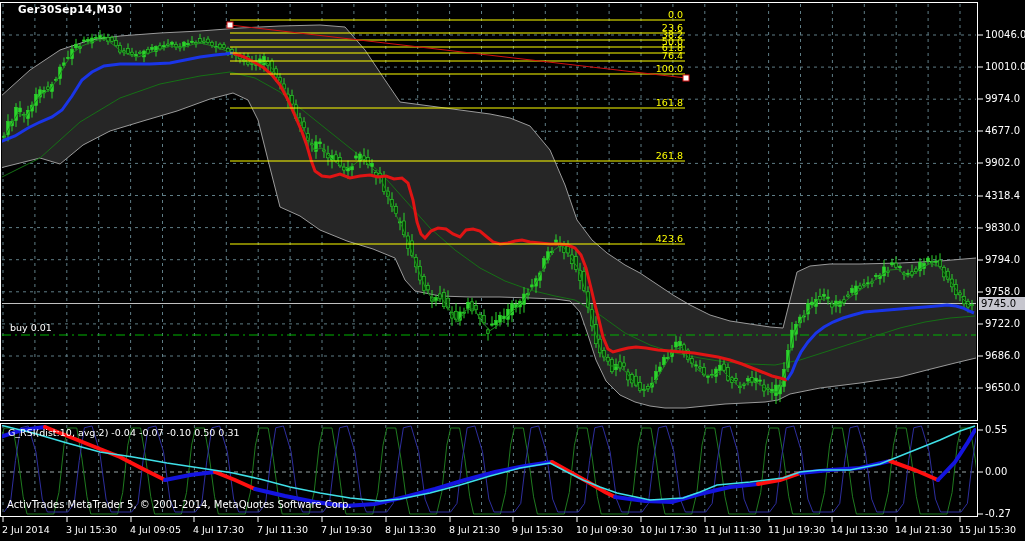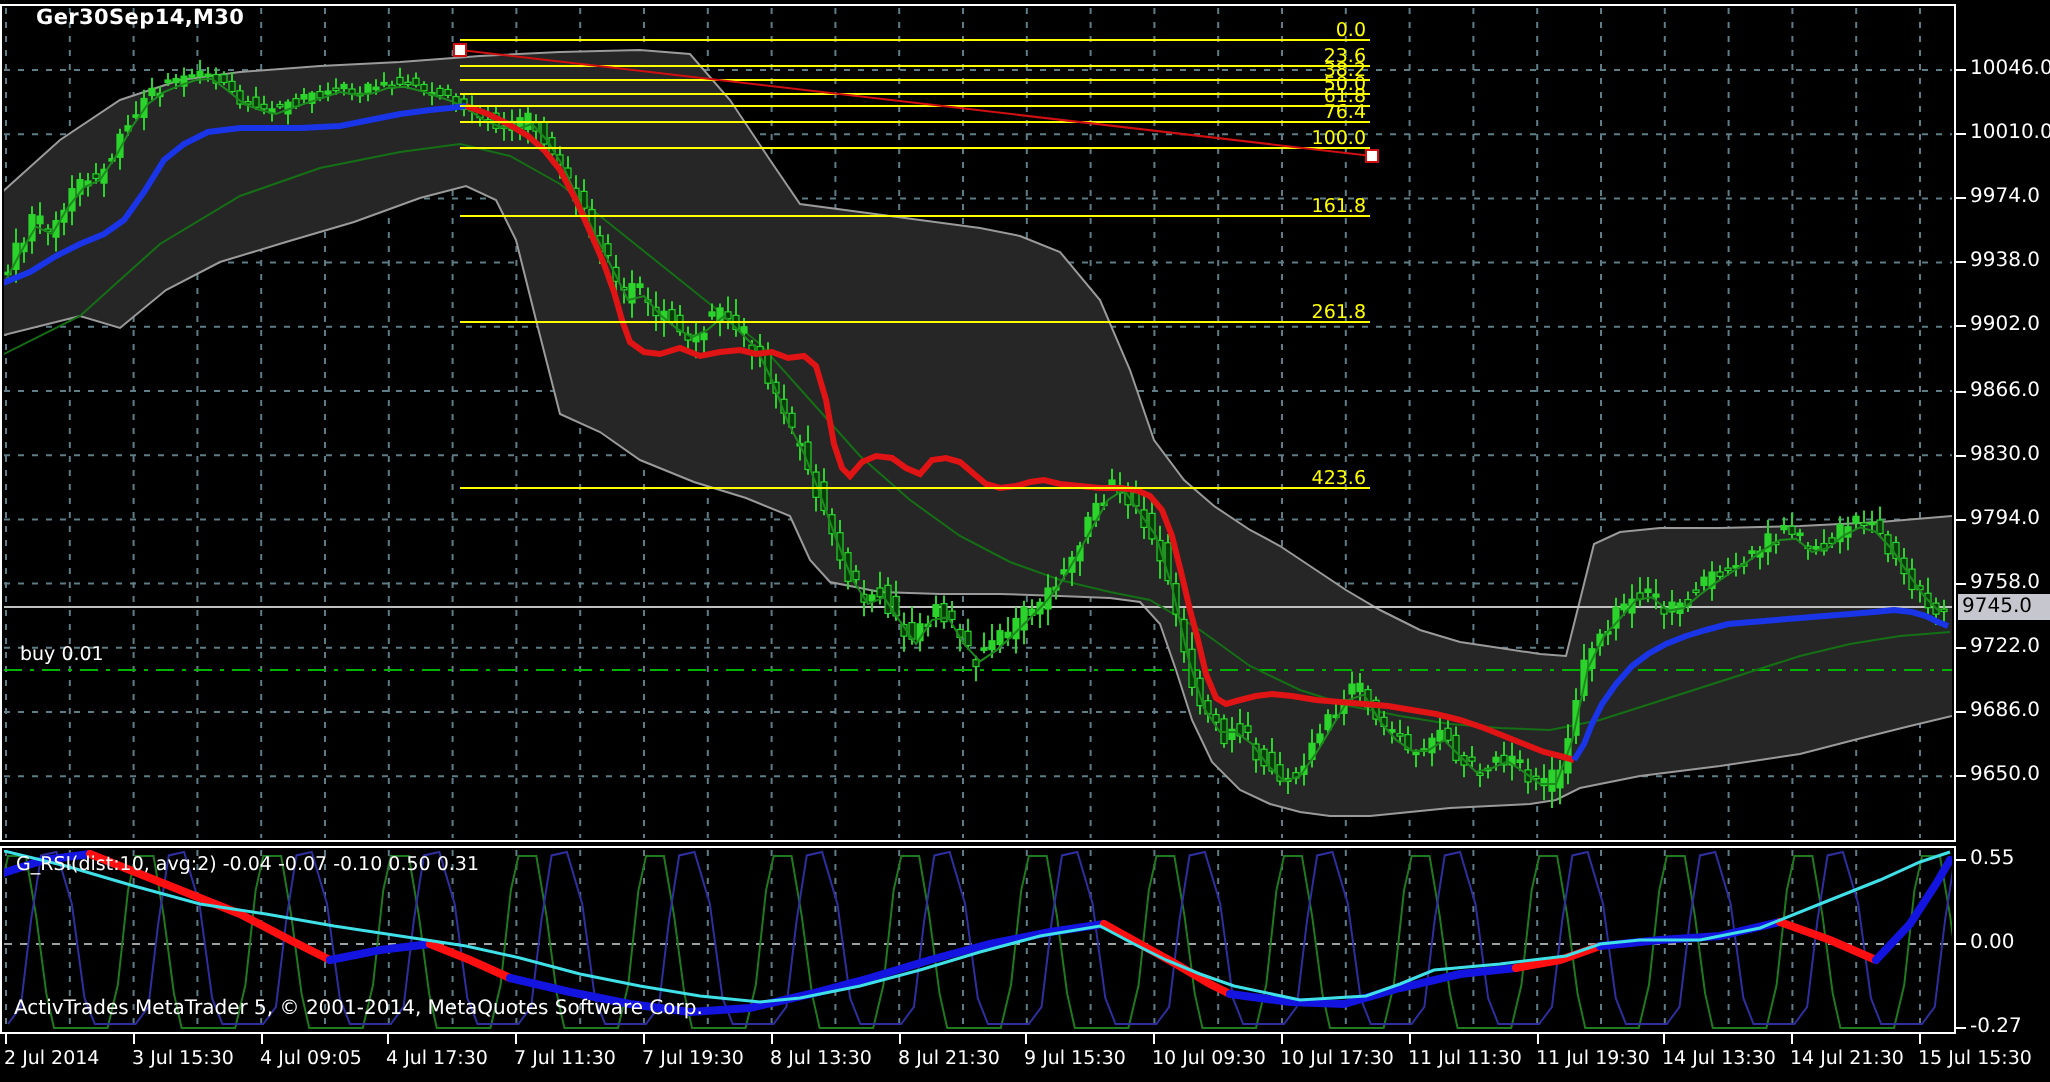--- a/index.html
+++ b/index.html
@@ -686,23 +686,23 @@
     </svg>
   <div class="lbl symbol">Ger30Sep14,M30</div>
   <div class="lbl indlbl">G_RSI(dist:10, avg:2) -0.04 -0.07 -0.10 0.50 0.31</div>
   <div class="lbl buylbl">buy 0.01</div>
   <div class="lbl copy">ActivTrades MetaTrader 5, © 2001-2014, MetaQuotes Software Corp.</div>
   <div class="badge">9745.0</div>
   <div id="price-axis">
       <div class="ptick" style="top: 29px;">10046.0</div>
       <div class="ptick" style="top: 61px;">10010.0</div>
       <div class="ptick" style="top: 93px;">9974.0</div>
-      <div class="ptick" style="top: 125px;">9938.0</div>
+      <div class="ptick" style="top: 125px;">4677.0</div>
       <div class="ptick" style="top: 157px;">9902.0</div>
-      <div class="ptick" style="top: 190px;">9866.0</div>
+      <div class="ptick" style="top: 190px;">4318.4</div>
       <div class="ptick" style="top: 222px;">9830.0</div>
       <div class="ptick" style="top: 254px;">9794.0</div>
       <div class="ptick" style="top: 286px;">9758.0</div>
       <div class="ptick" style="top: 318px;">9722.0</div>
       <div class="ptick" style="top: 350px;">9686.0</div>
       <div class="ptick" style="top: 382px;">9650.0</div>
     </div>
   <div id="time-axis">
       <div class="ttick" style="left: 2px;">2 Jul 2014</div>
       <div class="ttick" style="left: 66px;">3 Jul 15:30</div>

